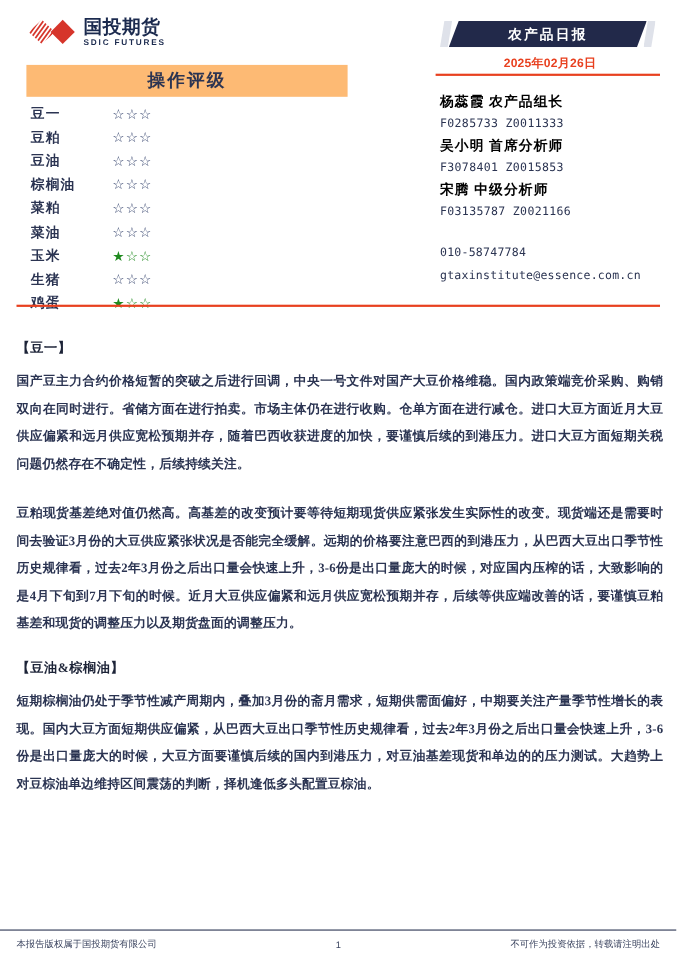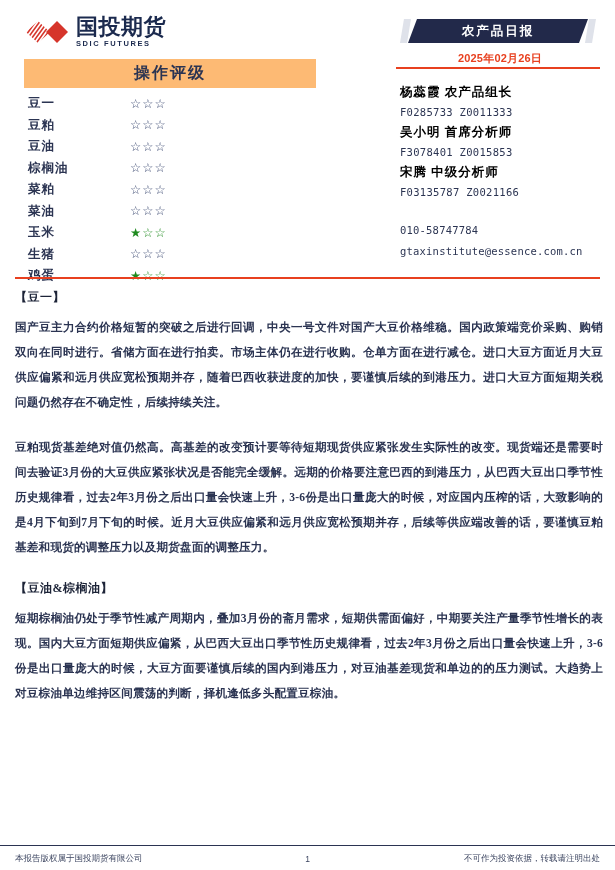--- a/index.html
+++ b/index.html
@@ -49,21 +49,21 @@
   }
   .logo-mark svg { display: block; }
 
   .logo-text {
     display: flex;
     flex-direction: column;
     line-height: 1;
   }
   .logo-cn {
     font-family: "Liberation Sans", sans-serif;
-    font-size: 22px;
+    font-size: 17px;
     font-weight: bold;
     letter-spacing: 0.5px;
     color: #1b2a4e;
   }
   .logo-en {
     font-family: "Liberation Sans", sans-serif;
     font-size: 7.5px;
     font-weight: bold;
     letter-spacing: 1.6px;
     color: #1b2a4e;
@@ -92,21 +92,20 @@
   .rating-table {
     position: absolute;
     left: 28px;
     top: 93px;
     width: 290px;
   }
   .rating-row {
     display: flex;
     align-items: center;
     height: 21.5px;
-    gap: 28px;
   }
   .rating-name {
     width: 74px;
     font-size: 12.5px;
     font-weight: bold;
     color: #2b3452;
     letter-spacing: 1px;
   }
   .rating-stars {
     display: flex;
@@ -220,21 +219,21 @@
     top: 277px;
     width: 585px;
     height: 1.6px;
     background: #e8401f;
   }
 
   
   .content {
     position: absolute;
     left: 15px;
-    top: 289px;
+    top: 308px;
     width: 588px;
   }
   .section { margin-bottom: 20px; }
   .sec-head {
     font-size: 12px;
     font-weight: bold;
     color: #1d2438;
     letter-spacing: 0.5px;
     margin-bottom: 9px;
   }

